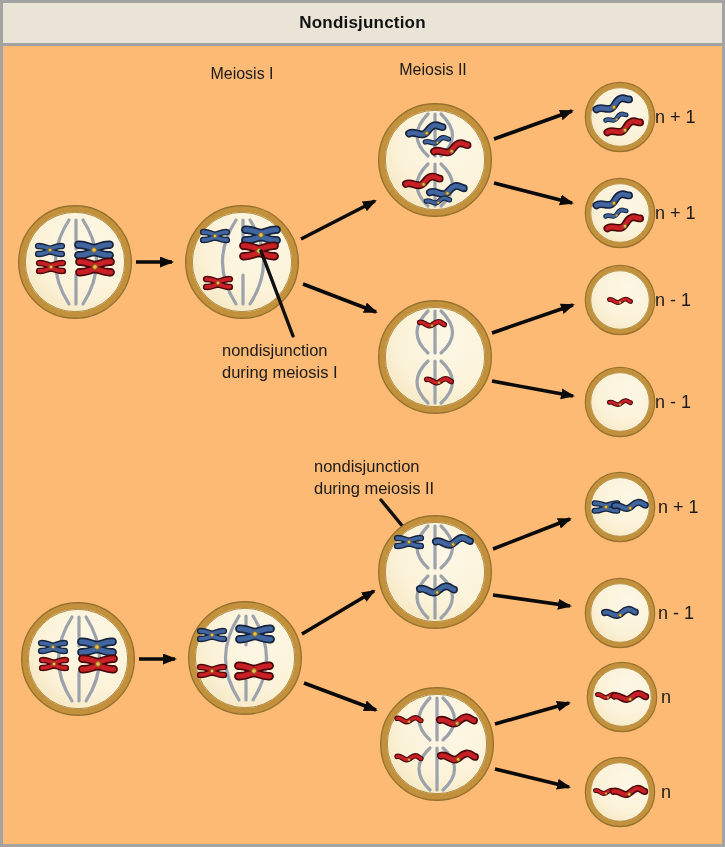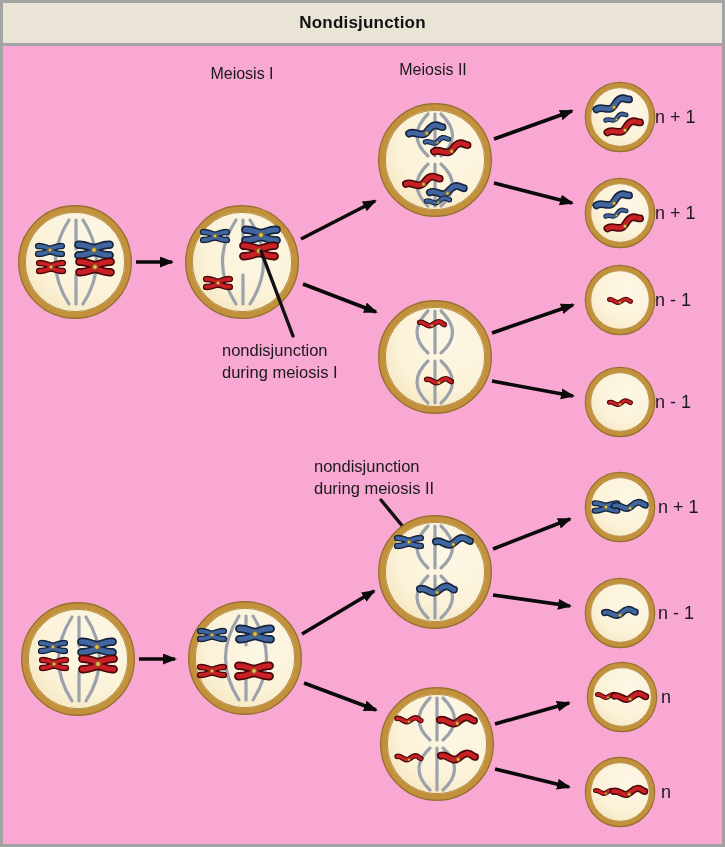--- a/index.html
+++ b/index.html
@@ -1,18 +1,18 @@
 <!DOCTYPE html>
 <html><head>
 <meta charset="utf-8">
 <style>
   html,body { margin:0; padding:0; background:#ffffff; }
   .frame {
     position:relative; width:725px; height:847px; box-sizing:border-box;
-    border:3px solid #a3a3a3; background:#f9a8d4; overflow:hidden;
+    border:3px solid #a3a3a3; background:#fdba74; overflow:hidden;
     font-family:"Liberation Sans", sans-serif;
   }
   .titlebar {
     position:absolute; top:0; left:0; right:0; height:40px;
     background:#e9e4d6; border-bottom:3px solid #a3a3a3;
     display:flex; align-items:center; justify-content:center;
     font-weight:bold; font-size:17px; color:#111; letter-spacing:0.2px;
     z-index:2;
   }
   .diagram { position:absolute; top:0; left:0; width:719px; height:841px; z-index:1; }

